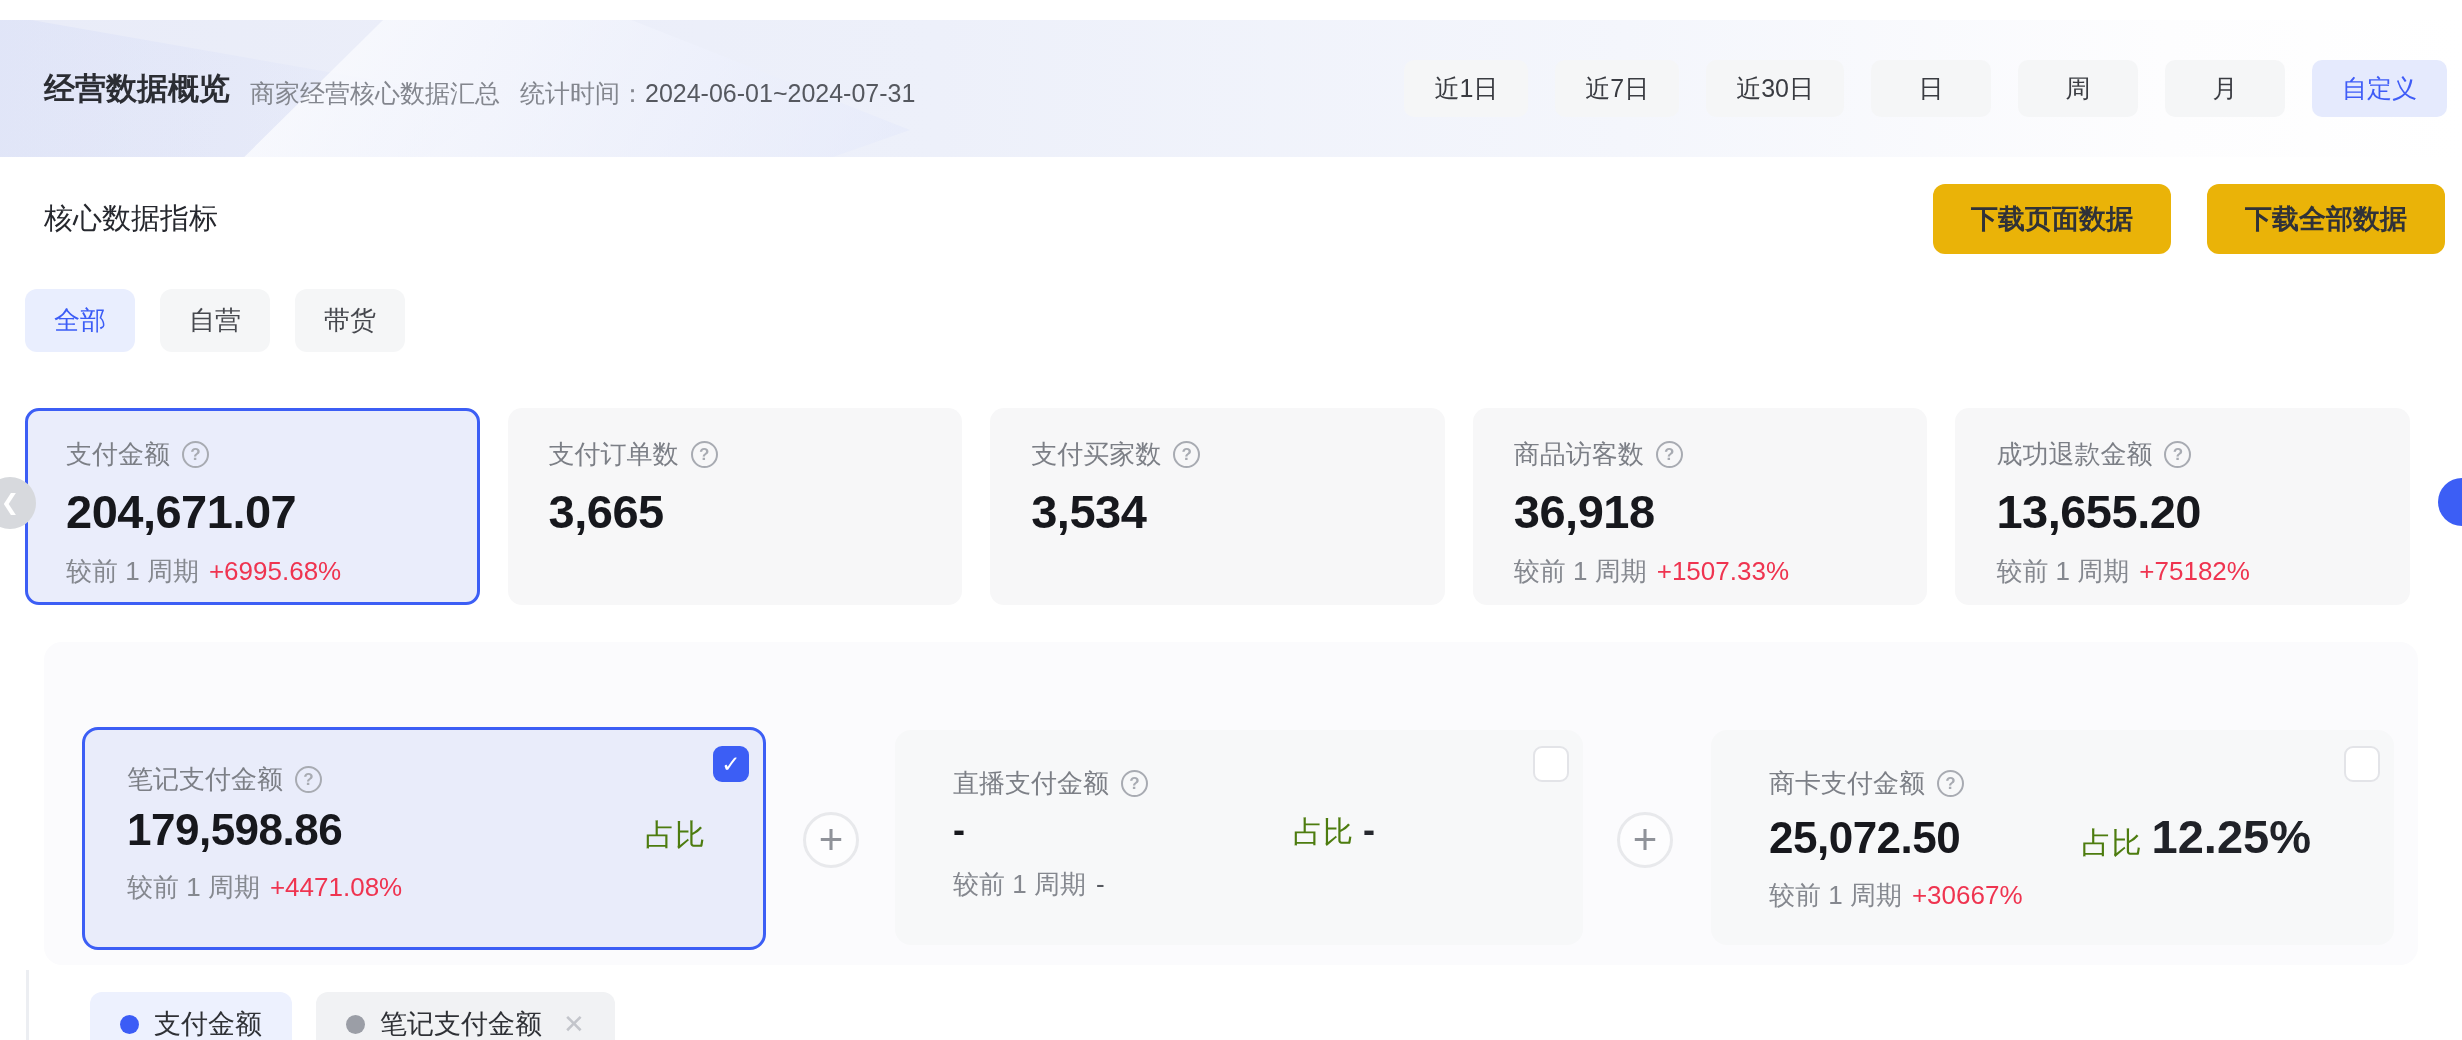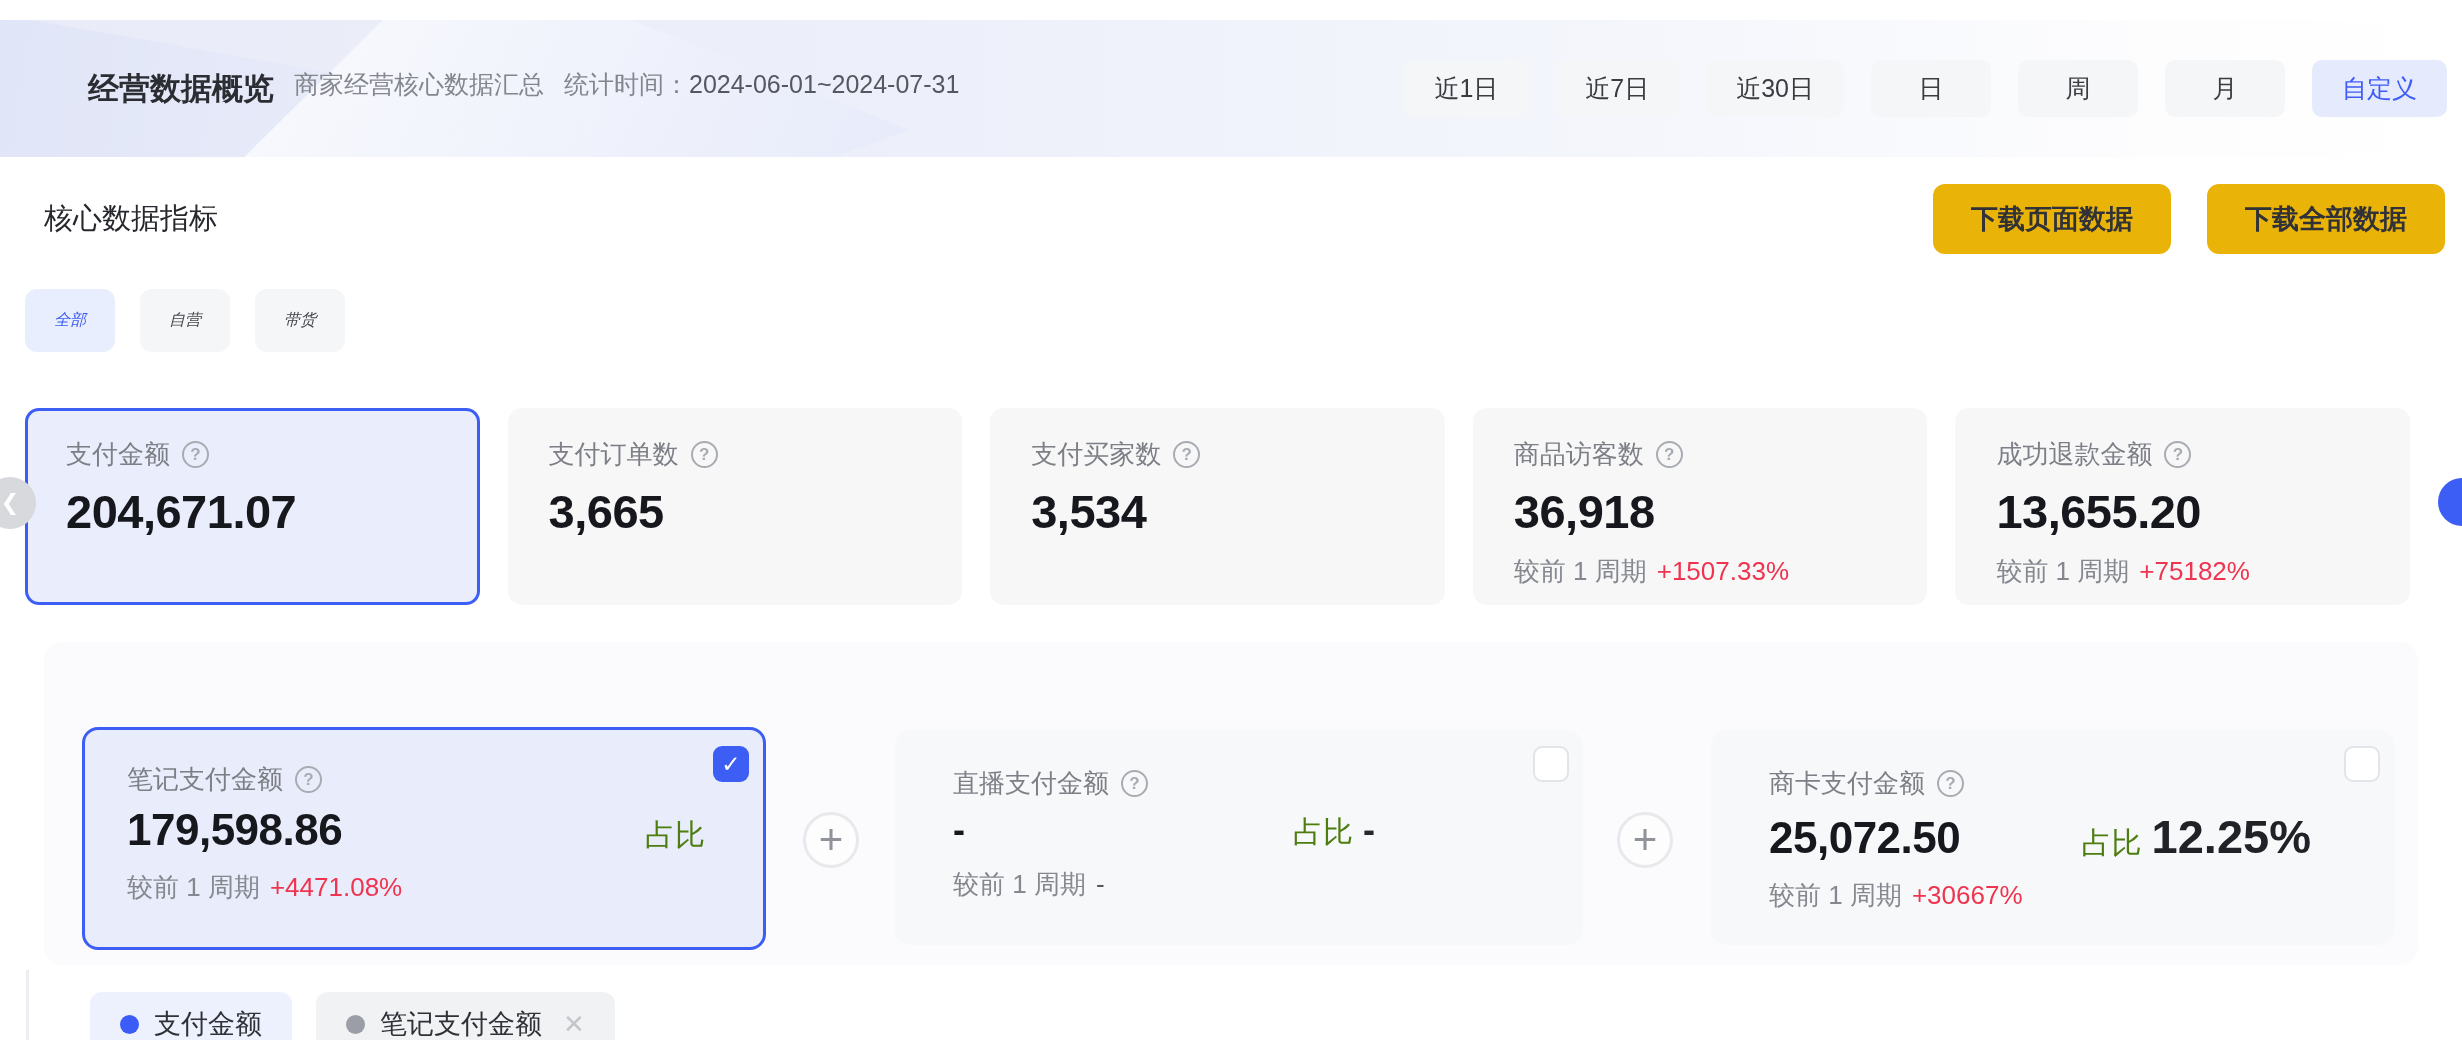--- a/index.html
+++ b/index.html
@@ -12,21 +12,21 @@
     background:linear-gradient(90deg,#e9ecf8 0%,#edf0fa 38%,#f4f6fc 66%,#fdfdfe 88%,#ffffff 100%);
     overflow:hidden; }
   .decor-a { position:absolute; left:150px; top:-70px; width:760px; height:300px;
     background:linear-gradient(115deg, rgba(255,255,255,0.9) 0%, rgba(222,228,250,0.45) 100%);
     clip-path:polygon(0 100%,40% 0,100% 60%,55% 100%); }
   .decor-b { position:absolute; left:-140px; top:-30px; width:640px; height:320px;
     background:linear-gradient(100deg, rgba(213,220,247,0.55), rgba(255,255,255,0));
     clip-path:polygon(0 0,100% 35%,55% 100%,0 80%); }
   .header-inner { position:absolute; inset:0; display:flex; align-items:center;
     justify-content:space-between; padding:0 15px 0 44px; }
-  .title-group { display:flex; align-items:flex-start; gap:20px; white-space:nowrap;margin-left:44px; }
+  .title-group { display:flex; align-items:flex-end; gap:20px; white-space:nowrap; }
   .page-title { font-size:31px; font-weight:700; color:#2b2d33; }
   .page-subtitle { font-size:25px; color:#83868e; }
   .stat-time { font-size:25px; color:#83868e; }
   .stat-time .val { color:#55585f; }
   .period-group { display:flex; align-items:center; }
   .pbtn { height:57px; min-width:120px; padding:0 30px; margin-left:27px; border-radius:10px;
     background:#f5f6f7; color:#3a3c42; font-size:25px; display:flex; align-items:center;
     justify-content:center; cursor:pointer; white-space:nowrap; }
   .pbtn.active { background:#e5eafd; color:#3f5cf7; }
 
@@ -34,21 +34,21 @@
   .section-row { position:absolute; top:183px; left:44px; right:17px; height:72px;
     display:flex; align-items:center; justify-content:space-between; }
   .section-title { font-size:29px; font-weight:400; color:#26282e;text-align:center; }
   .dl-group { display:flex; }
   .dl-btn { height:70px; padding:0 38px; margin-left:36px; background:#eab308; border-radius:12px;
     font-size:27px; font-weight:700; color:#303238; display:flex; align-items:center; cursor:pointer; }
 
   
   .tabs { position:absolute; top:289px; left:25px; display:flex; gap:25px; }
   .tab { height:63px; padding:0 29px; border-radius:12px; background:#f5f6f7; color:#46484e;
-    font-size:16px; display:flex; align-items:center; cursor:pointer;font-style:italic; }
+    font-size:26px; display:flex; align-items:center; cursor:pointer; }
   .tab.active { background:#e9eefe; color:#3b5cf6; }
 
   
   .metric-row { position:absolute; top:408px; left:25px; width:2385px;
     display:grid; grid-template-columns:repeat(5,1fr); gap:28px; }
   .mcard { height:197px; background:#f7f7f8; border-radius:14px; border:3px solid transparent;
     padding:26px 0 0 38px; position:relative; cursor:pointer; }
   .mcard.selected { background:#eaedfb; border-color:#3c5ef5; }
   .card-label { font-size:26px; color:#7c7f86; display:flex; align-items:center; gap:12px; }
   .help-icon { width:27px; height:27px; border:2px solid #a8abb2; border-radius:50%;
@@ -149,20 +149,21 @@
     <div class="tab">带货</div>
   </div>
 
   <div class="metric-row">
     <div class="mcard selected">
       <div class="card-label">
         <span>支付金额</span>
         <span class="help-icon">?</span>
       </div>
       <div class="mcard-value">204,671.07</div>
+      <div class="delta-row"><span>较前 1 周期</span><span class="delta-up">+6995.68%</span></div>
     </div>
     <div class="mcard">
       <div class="card-label">
         <span>支付订单数</span>
         <span class="help-icon">?</span>
       </div>
       <div class="mcard-value">3,665</div>
     </div>
     <div class="mcard">
       <div class="card-label">

